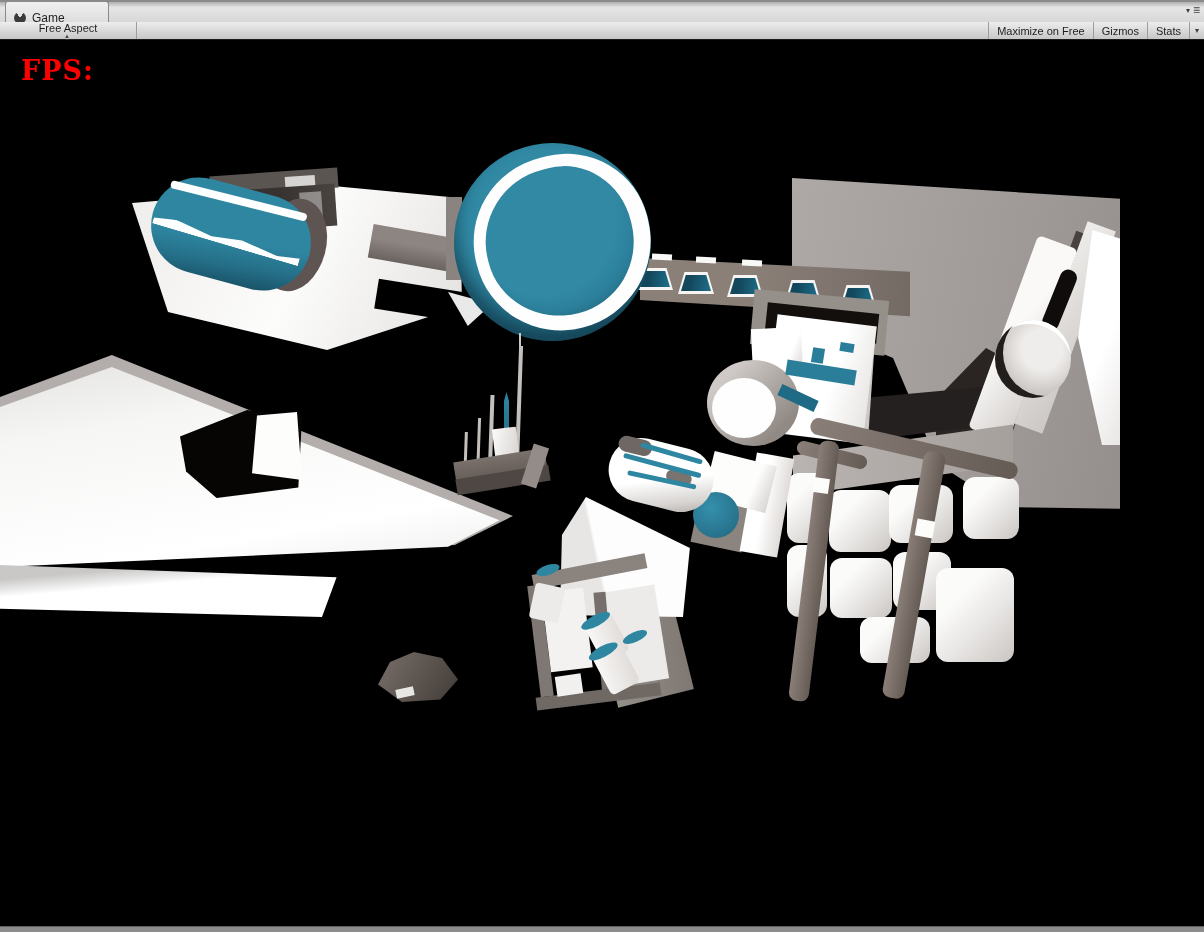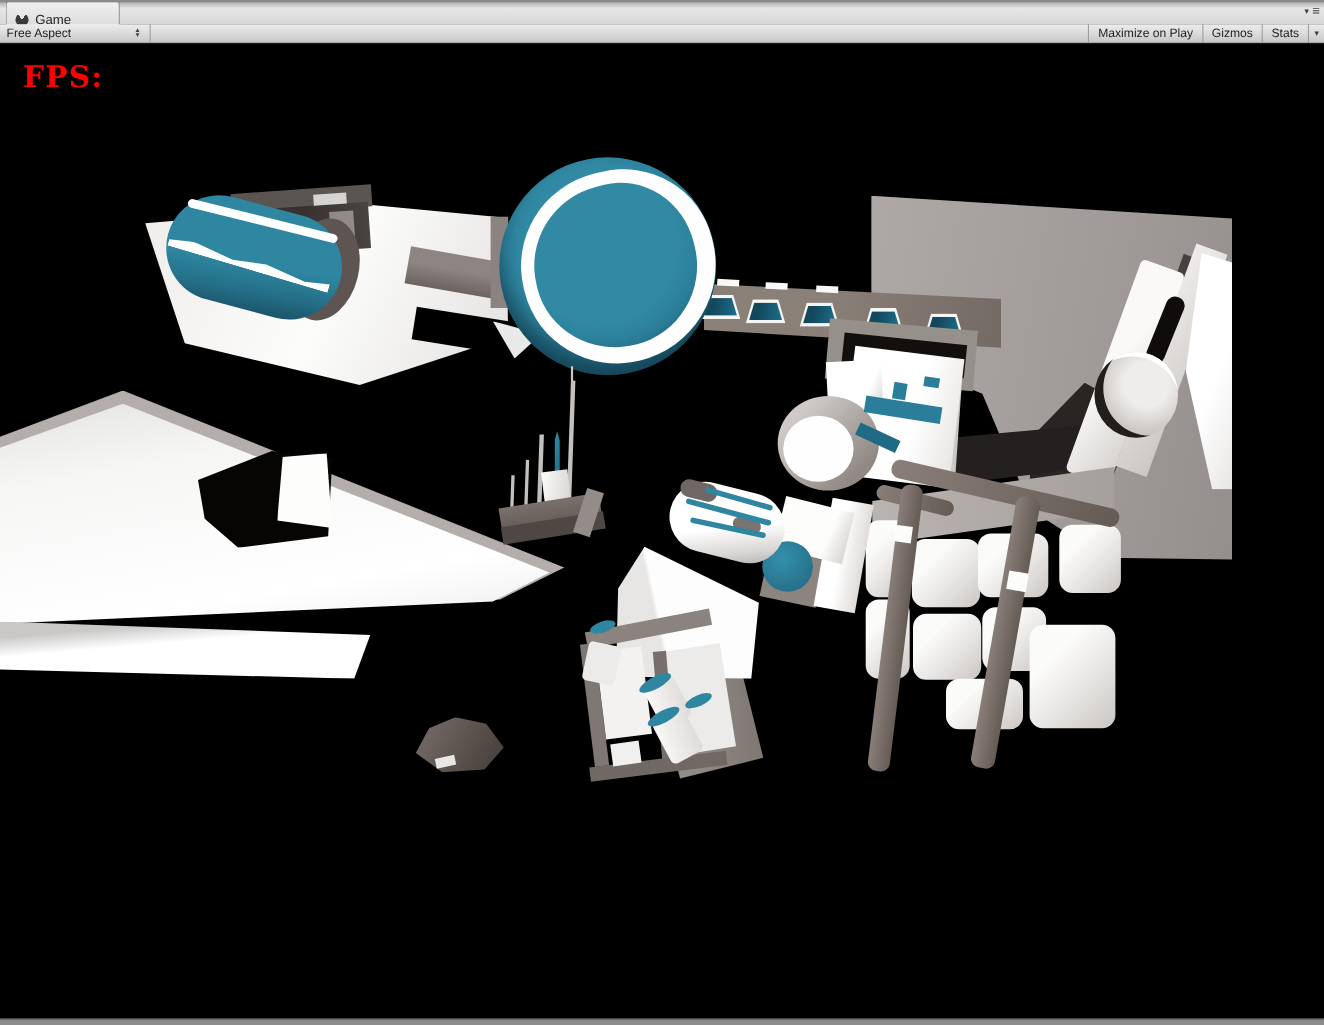--- a/index.html
+++ b/index.html
@@ -16,21 +16,21 @@
     display:flex;align-items:center;gap:6px;padding-left:8px;}
   #gameicon{width:12px;height:12px;border-radius:50%;
     background:conic-gradient(from 35deg,#3a3a3a 0 290deg,transparent 290deg 360deg);}
   #tablabel{font-size:12px;color:#1f1f1f;}
   #tabmenu{right:4px;top:3px;display:flex;align-items:center;gap:3px;color:#3d3d3d;}
   #tabmenu .dd{font-size:8px;} #tabmenu .hm{font-size:12px;font-weight:bold;}
   #toolbar{left:0;top:22px;width:1204px;height:18px;box-sizing:border-box;
     background:linear-gradient(180deg,#ededed,#c7c7c7);
     border-bottom:1px solid #1c1c1c;display:flex;align-items:stretch;font-size:11px;color:#1e1e1e;}
   #aspect{width:137px;display:flex;align-items:center;padding:0 6px;box-sizing:border-box;
-    border-right:1px solid #9d9d9d;}
+    border-right:1px solid #9d9d9d;flex-direction:column;}
   #aspect .lbl{flex:1;}
   #aspect .arrows{display:flex;flex-direction:column;line-height:4.5px;font-size:6px;color:#444;margin-right:2px;}
   #toolspacer{flex:1;}
   .tbtn{display:flex;align-items:center;padding:0 8px;border-left:1px solid #9d9d9d;}
   #gizarrow{display:flex;align-items:center;padding:0 5px;border-left:1px solid #9d9d9d;font-size:8px;color:#3d3d3d;}
   #bottomedge{left:0;top:926px;width:1204px;height:6px;background:#8c8c8c;border-top:1px solid #5f5f5f;box-sizing:border-box;}
   
   #viewport{left:0;top:40px;width:1120px;height:886px;background:#000;overflow:hidden;}
   #fps{left:21px;top:15px;font-family:"DejaVu Serif",serif;font-weight:bold;
     font-size:27px;letter-spacing:1px;color:#ff0000;}
@@ -221,21 +221,21 @@
 
   <div class="o" id="toolbar">
     <div id="aspect">
       <span class="lbl">Free Aspect</span>
       <span class="arrows">
         <span>▲</span>
           <span>▼</span>
       </span>
     </div>
     <div id="toolspacer"></div>
-    <div class="tbtn">Maximize on Play</div>
+    <div class="tbtn">Maximize on Free</div>
     <div class="tbtn">Gizmos</div>
     <div class="tbtn">Stats</div>
     <div id="gizarrow">▾</div>
   </div>
 
   <div class="o" id="viewport">
 
     <div class="o" id="rampOuter"></div>
     <div class="o" id="rampInner"></div>
     <div class="o" id="rampHole"></div>

